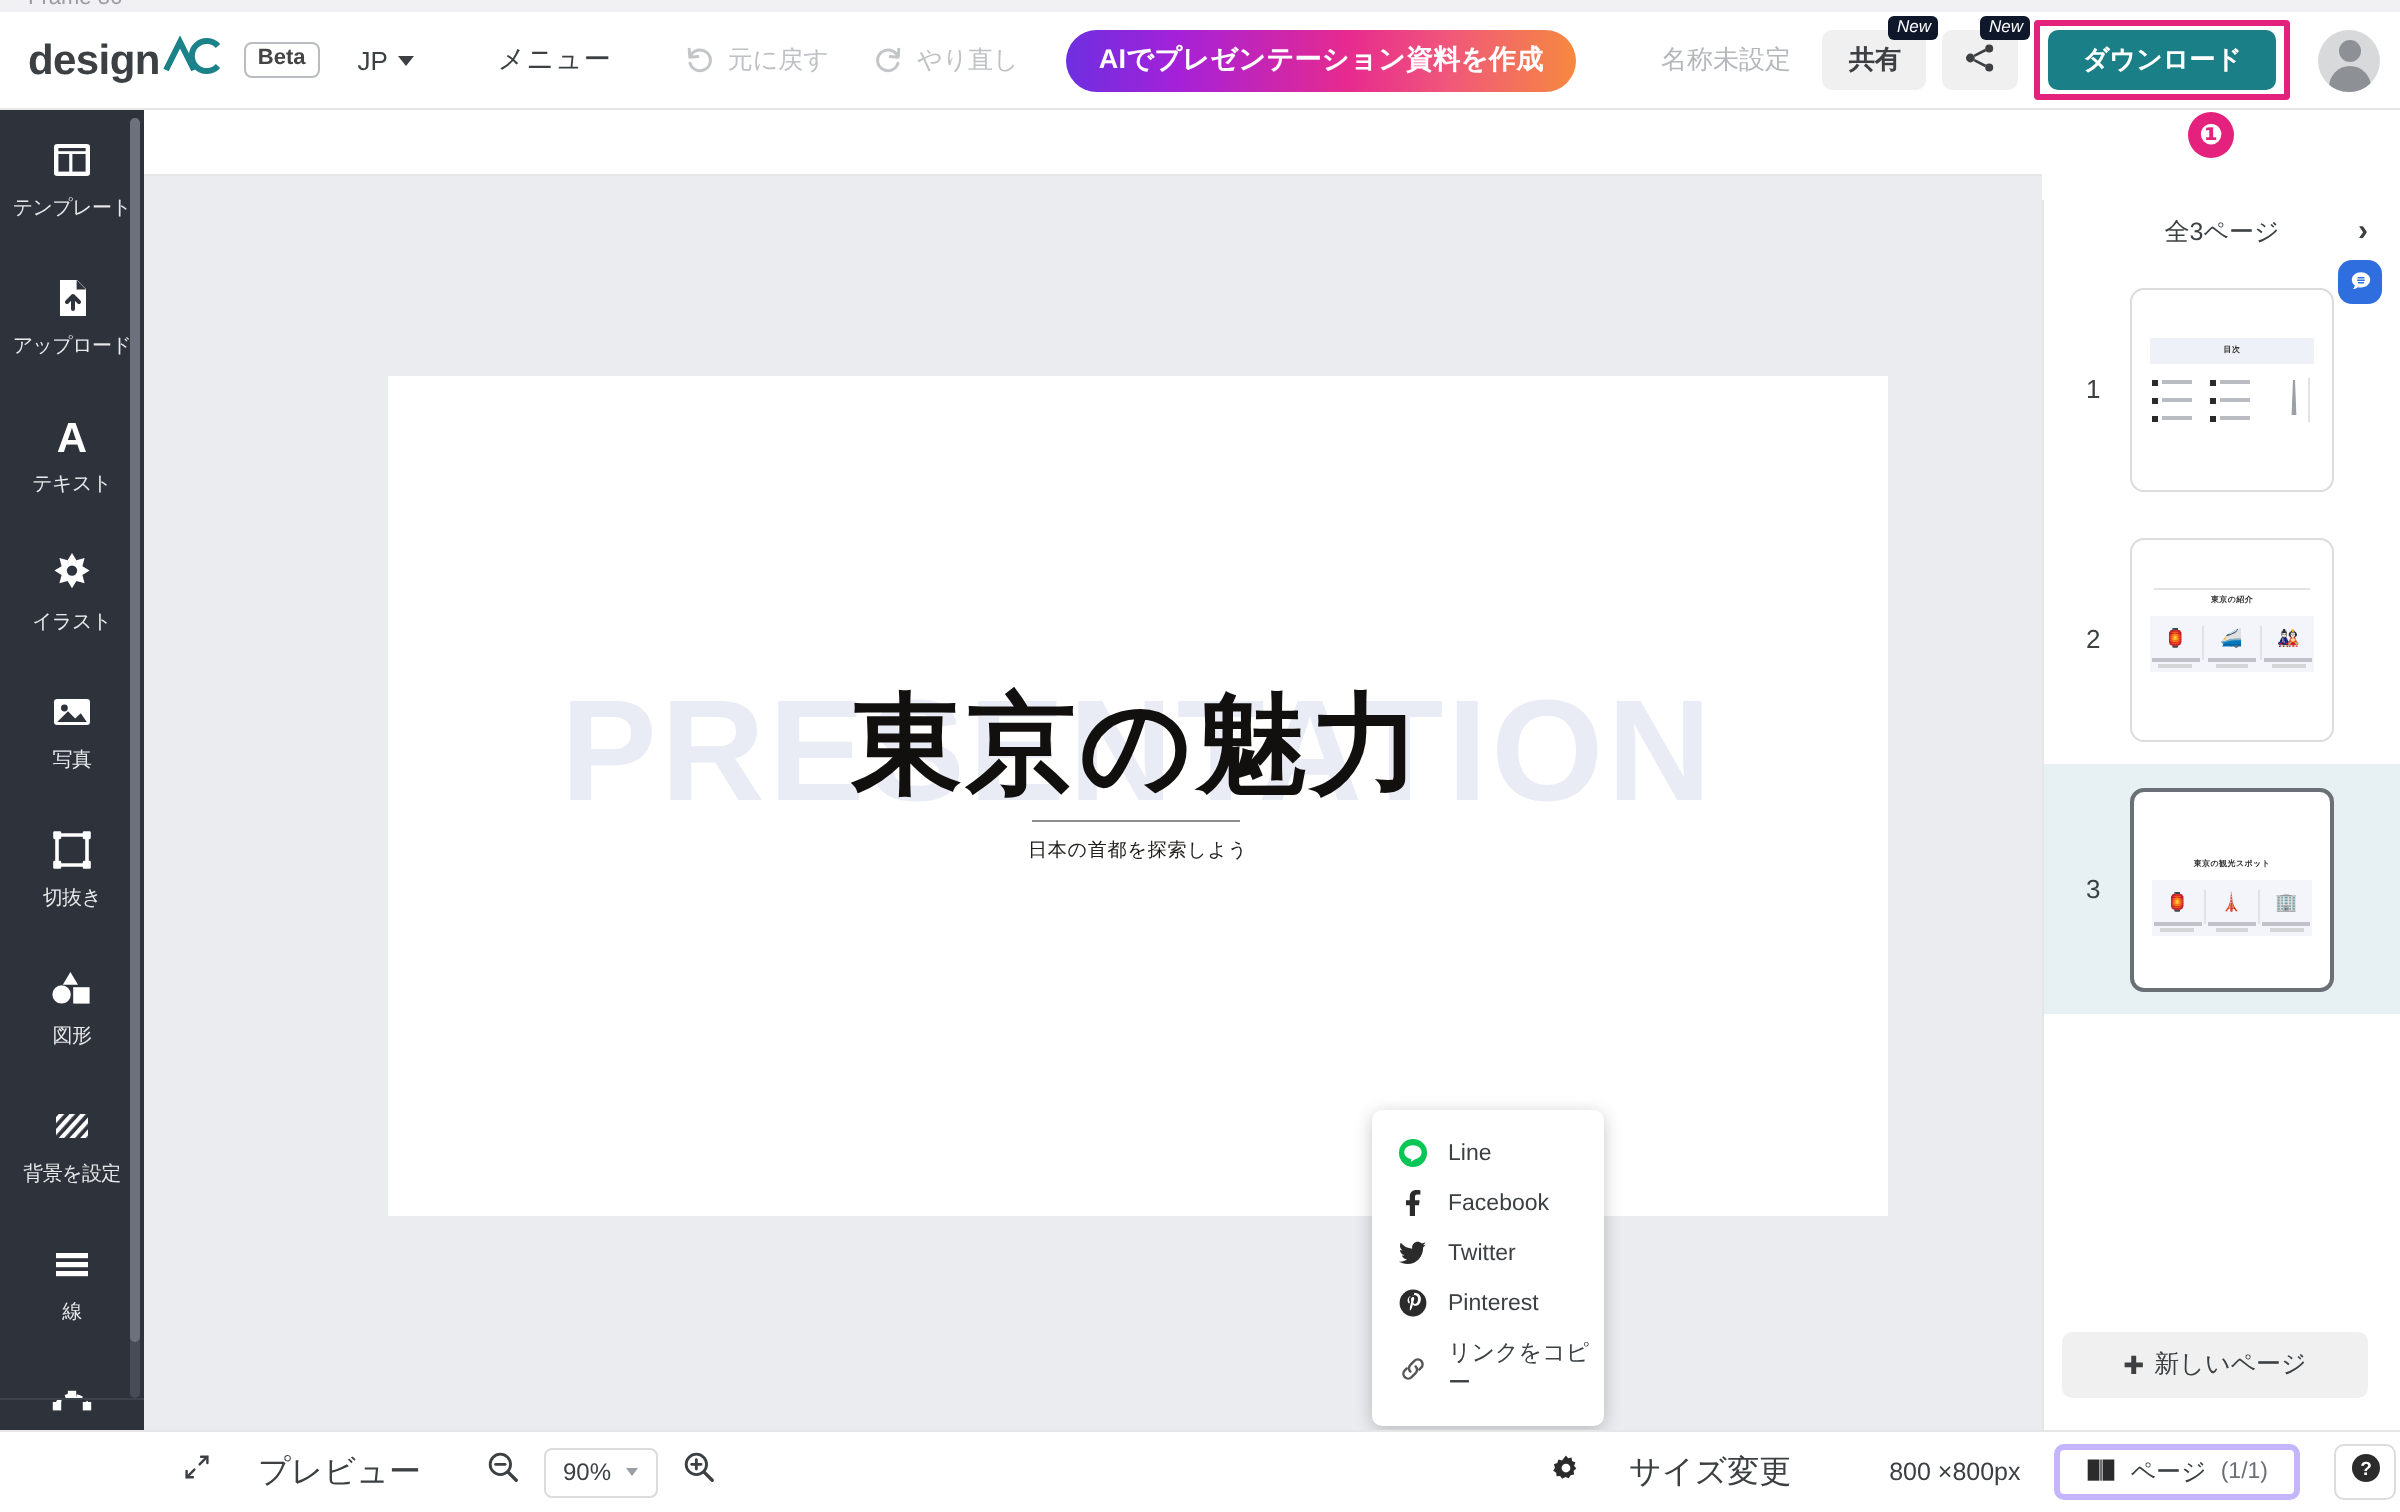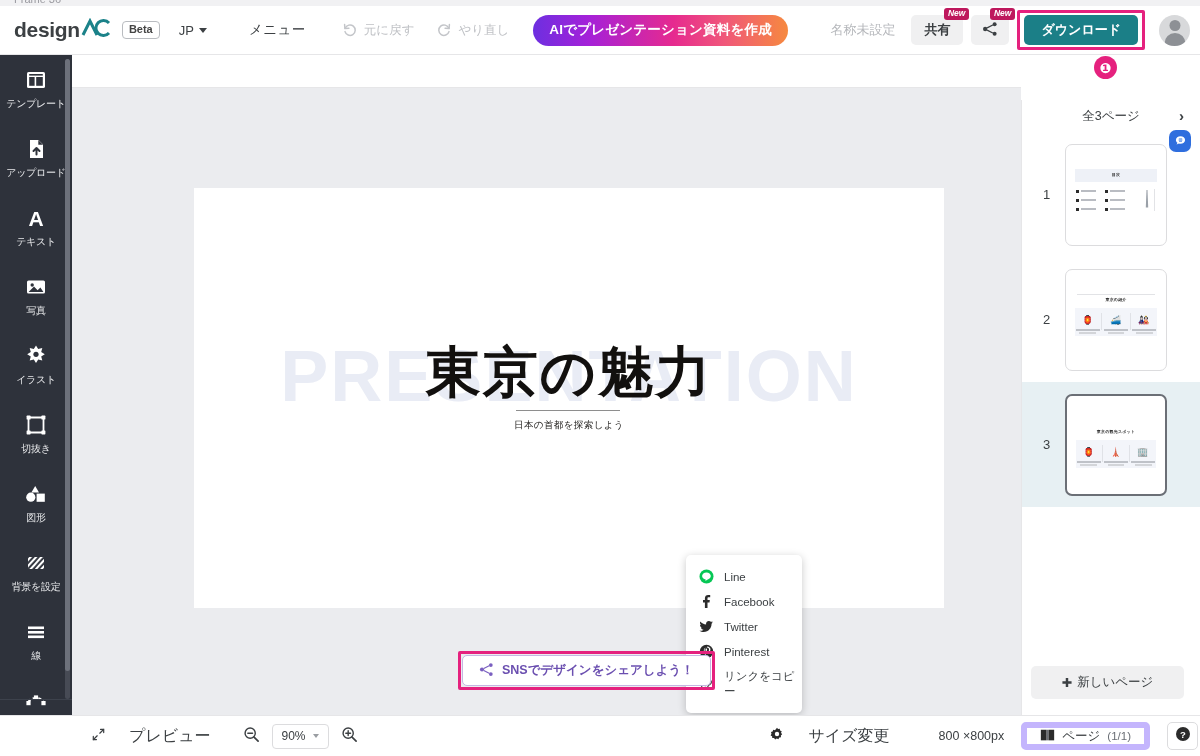--- a/index.html
+++ b/index.html
@@ -72,21 +72,21 @@
   .untitled { font-size: 13px; color: #b5b7bb; margin-right: 8px; }
   .chip {
     position: relative; height: 30px; min-width: 44px; padding: 0 13px;
     background: #f0f0f1; border-radius: 5px; border: none;
     display: flex; align-items: center; justify-content: center;
     font-size: 13px; font-weight: bold; color: #3c4043; cursor: pointer;
   }
   .chip.icononly { padding: 0 11px; min-width: 0; }
   .newbadge {
     position: absolute; top: -7px; right: -6px;
-    background: #be185d; color: #fff; font-size: 8.5px; font-weight: bold;
+    background: #0f172a; color: #fff; font-size: 8.5px; font-weight: normal;
     font-style: italic; border-radius: 3px; padding: 1px 4px 2px; line-height: 1;
   }
   .dl-wrap { position: relative; padding: 5px 7px; }
   .dl-highlight {
     position: absolute; inset: 0; border: 3px solid #e5217e;
     border-radius: 2px; pointer-events: none;
   }
   .dl-btn {
     height: 30px; padding: 0 17px; background: #1b7f87; color: #fff;
     border: none; border-radius: 5px; font-size: 13px; font-weight: bold;
@@ -309,21 +309,21 @@
   .zoom-sel .cv {
     width: 0; height: 0; border-left: 3.5px solid transparent;
     border-right: 3.5px solid transparent; border-top: 4.5px solid #9a9da2;
   }
   .sb-right {
     margin-left: auto; display: flex; align-items: center; gap: 17px;
     padding-right: 2px;
   }
   .sb-dims { font-size: 12.5px; color: #3c4043; margin-left: 32px; }
   .pill {
-    height: 28px; padding: 0 13px; border: 6px solid #c4b5fd; border-radius: 5px;
+    height: 28px; padding: 0 13px; border: 3px solid #c4b5fd; border-radius: 5px;
     display: flex; align-items: center; gap: 7px; font-size: 12.5px;
     color: #3c4043; cursor: pointer; background: #fff;
   }
   .pill .cnt { color: #6b6f76; font-size: 11.5px; }
   .help {
     width: 31px; height: 28px; border: 1px solid #dcdcde; border-radius: 5px;
     display: flex; align-items: center; justify-content: center;
     cursor: pointer; background: #fff;
   }
 </style>
@@ -443,38 +443,38 @@
           <svg width="24" height="24" viewBox="0 0 24 24">
               <text x="12" y="20" font-size="21" font-weight="bold" fill="#fff" text-anchor="middle" font-family="Liberation Sans, sans-serif">A</text>
             </svg>
         </span>
         <span class="rail-label">テキスト</span>
       </div>
 
       <div class="rail-item">
         <span>
           <svg width="24" height="24" viewBox="0 0 24 24">
-              <rect x="3" y="5.5" width="18" height="13" rx="1.6" fill="#fff"></rect>
-              <circle cx="8.2" cy="10" r="1.7" fill="#2e323b"></circle>
-              <path d="M4.6 17 L10 11.6 L13.6 15.2 L16.4 12.6 L19.4 17 Z" fill="#2e323b"></path>
-            </svg>
-        </span>
-        <span class="rail-label">写真</span>
-      </div>
-
-      <div class="rail-item">
-        <span>
-          <svg width="24" height="24" viewBox="0 0 24 24">
               <g fill="#fff">
                 <path d="M12 1.5 l2.2 3.6 4.1-1.1 -1.1 4.1 3.6 2.2 -3.6 2.2 1.1 4.1 -4.1-1.1 -2.2 3.6 -2.2-3.6 -4.1 1.1 1.1-4.1 -3.6-2.2 3.6-2.2 -1.1-4.1 4.1 1.1 z"></path>
               </g>
               <circle cx="12" cy="10.3" r="2.6" fill="#2e323b"></circle>
             </svg>
         </span>
         <span class="rail-label">イラスト</span>
+      </div>
+
+      <div class="rail-item">
+        <span>
+          <svg width="24" height="24" viewBox="0 0 24 24">
+              <rect x="3" y="5.5" width="18" height="13" rx="1.6" fill="#fff"></rect>
+              <circle cx="8.2" cy="10" r="1.7" fill="#2e323b"></circle>
+              <path d="M4.6 17 L10 11.6 L13.6 15.2 L16.4 12.6 L19.4 17 Z" fill="#2e323b"></path>
+            </svg>
+        </span>
+        <span class="rail-label">写真</span>
       </div>
 
       <div class="rail-item">
         <span>
           <svg width="24" height="24" viewBox="0 0 24 24">
               <rect x="4.5" y="4.5" width="15" height="15" rx="1.5" stroke="#fff" stroke-width="1.8" fill="none"></rect>
               <g fill="#fff">
                 <rect x="2.6" y="2.6" width="4" height="4" rx="0.7"></rect>
                 <rect x="17.4" y="2.6" width="4" height="4" rx="0.7"></rect>
                 <rect x="2.6" y="17.4" width="4" height="4" rx="0.7"></rect>
@@ -607,34 +607,20 @@
               <g stroke="#555" stroke-width="1.2" fill="none" stroke-linecap="round">
                 <path d="M6.2 8.8 a2.4 2.4 0 0 1 0-3.4 l2-2 a2.4 2.4 0 0 1 3.4 3.4 l-1 1"></path>
                 <path d="M8.8 6.2 a2.4 2.4 0 0 1 0 3.4 l-2 2 a2.4 2.4 0 0 1 -3.4 -3.4 l1-1"></path>
               </g>
             </svg>
         </span>
         <span>リンクをコピー</span>
       </div>
     </div>
 
-    <div class="cta-wrap">
-      <div class="cta-highlight"></div>
-      <button class="cta-btn">
-        <span>
-          <svg width="15" height="15" viewBox="0 0 16 16">
-            <circle cx="12.6" cy="3.2" r="2" fill="#7a5fc0"></circle>
-            <circle cx="12.6" cy="12.8" r="2" fill="#7a5fc0"></circle>
-            <circle cx="3.2" cy="8" r="2.2" fill="#7a5fc0"></circle>
-            <path d="M5.1 6.9 L10.8 4 M5.1 9.1 L10.8 12" stroke="#7a5fc0" stroke-width="1.3"></path>
-          </svg>
-        </span>
-        <span>SNSでデザインをシェアしよう！</span>
-      </button>
-    </div>
   </div>
 
   <div class="pages">
     <div class="pages-head">
       <span class="ttl">全3ページ</span>
       <span class="chev-right">›</span>
     </div>
     <div class="ai-orb">
       <svg width="15" height="15" viewBox="0 0 16 16">
         <path d="M8 2.3 c-2.7 0-4.9 1.8-4.9 4 0 1.2.6 2.3 1.6 3 -.1.7-.5 1.4-1 1.9 1.1-.1 2-.5 2.6-1 .5.1 1.1.2 1.7.2 2.7 0 4.9-1.8 4.9-4.1 0-2.2-2.2-4-4.9-4z" fill="#fff"></path>

